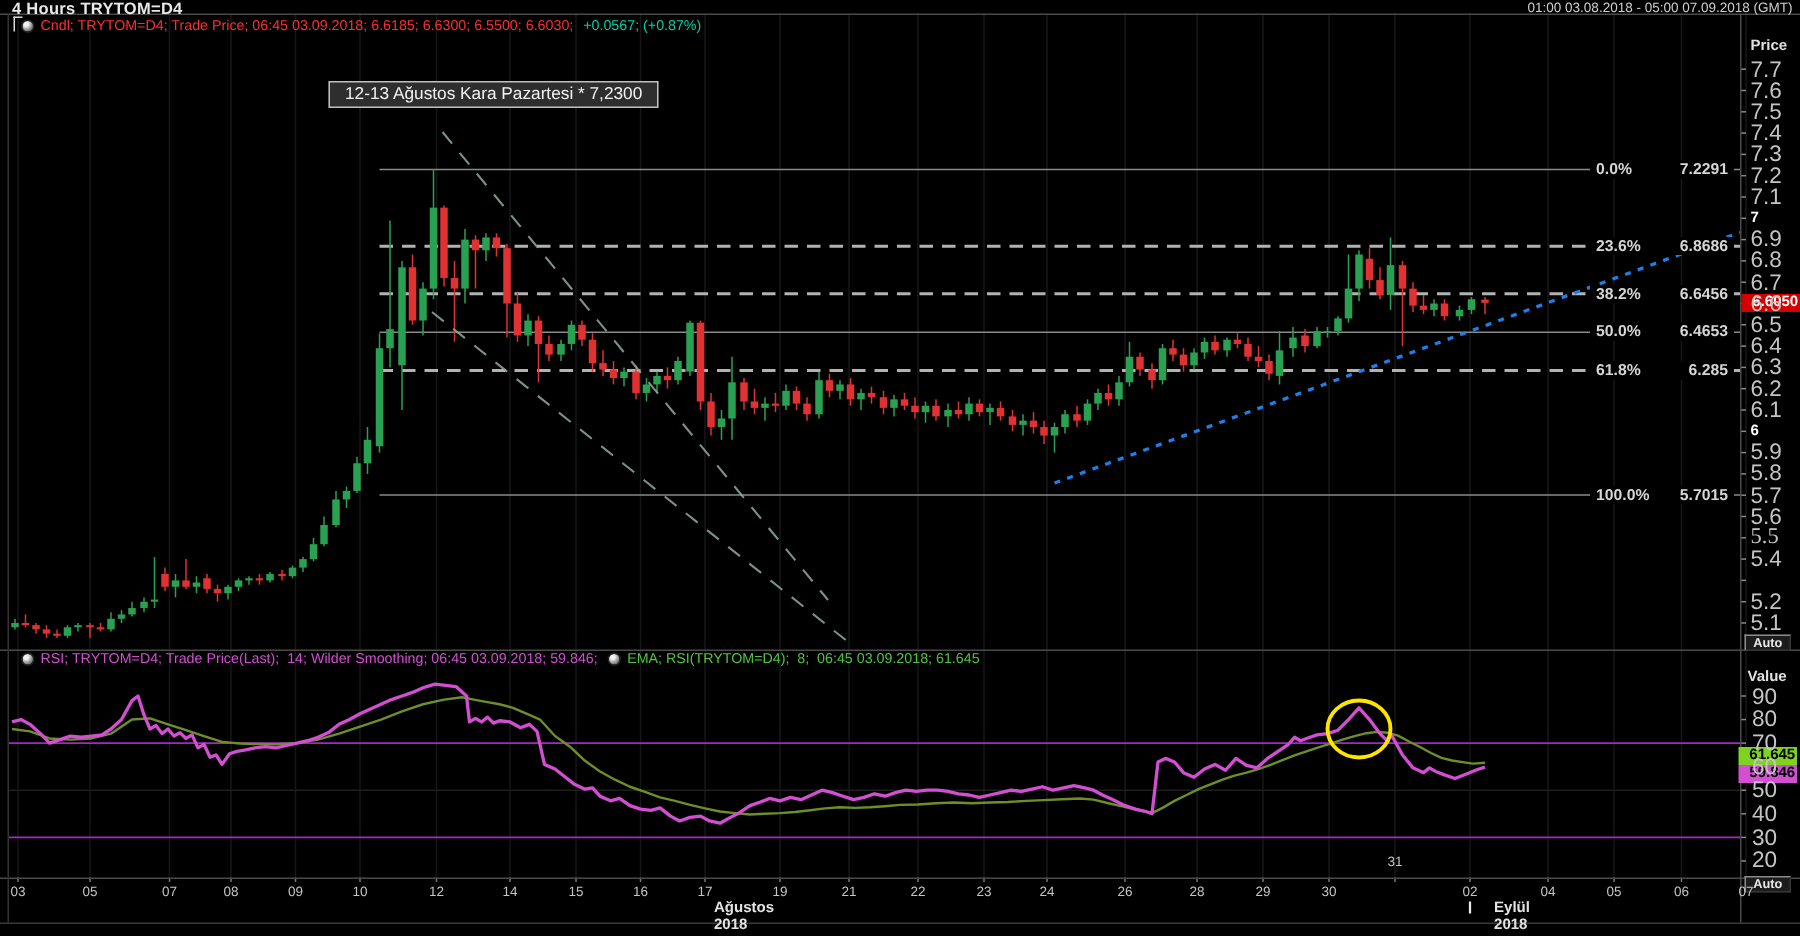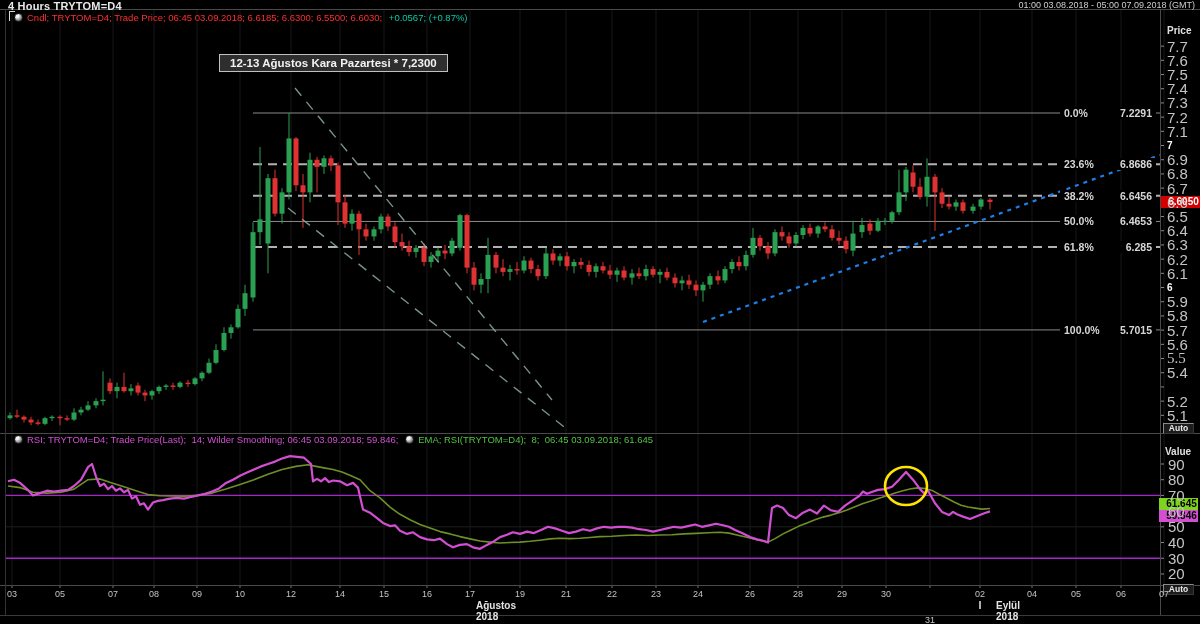--- a/index.html
+++ b/index.html
@@ -14,21 +14,21 @@
   .range-text { color:#cfcfcf; font-size:9px; }
   .legend-row { display:flex; align-items:center; gap:4px; font-size:9.5px; white-space:pre; }
   .legend-icon { display:inline-block; width:9px; height:9px; border-radius:50%;
                  background:radial-gradient(circle at 35% 30%, #f4f4f4 20%, #9a9a9a 55%, #3a3a3a);
                  border:1px solid #222; flex:0 0 auto; }
   .cndl-text { color:#ff2e2e; }
   .cndl-change { color:#00cfa8; }
   .rsi-text { color:#d24fd2; }
   .ema-text { color:#4fc441; }
   .annotation-box { background:#2e2e2e; border:1px solid #c0c0c0; color:#f2f2f2;
-                    font-size:11.5px; font-weight:bold; padding:2px 10px; white-space:nowrap; }
+                    font-size:11.5px; font-weight:normal; padding:2px 10px; white-space:nowrap; }
   .axis-title { color:#e0e0e0; font-size:10px; font-weight:bold; }
   .tick-label { color:#c4c4c4; font-size:15px; line-height:9px; }
   .tick-label.bold { color:#fff; font-weight:bold; font-size:10px; }
   .fib-label { display:flex; justify-content:space-between; color:#d6d6d6; font-size:10.5px;
                font-weight:bold; background:#000; padding:0 4px; width:96px; line-height:12px; }
   .badge { position:absolute; font-size:10px; font-weight:bold; text-align:center;
            line-height:12px; width:39px;padding-left:6px; }
   .badge-price { background:#d40000; color:#fff; }
   .badge-ema { background:#7ed321; color:#000; }
   .badge-rsi { background:#d24fd2; color:#000; }
@@ -474,21 +474,21 @@
       <div class="date-label" style="left:470px; top:589px;">17</div>
       <div class="date-label" style="left:520px; top:589px;">19</div>
       <div class="date-label" style="left:566px; top:589px;">21</div>
       <div class="date-label" style="left:612px; top:589px;">22</div>
       <div class="date-label" style="left:656px; top:589px;">23</div>
       <div class="date-label" style="left:698px; top:589px;">24</div>
       <div class="date-label" style="left:750px; top:589px;">26</div>
       <div class="date-label" style="left:798px; top:589px;text-align:center;">28</div>
       <div class="date-label" style="left:842px; top:589px;">29</div>
       <div class="date-label" style="left:886px; top:589px;">30</div>
-      <div class="date-label" style="left:930px; top:615px;">31</div>
+      <div class="date-label" style="left:930px; top:569px;">31</div>
       <div class="date-label" style="left:980px; top:589px;">02</div>
       <div class="date-label" style="left:1032px; top:589px;">04</div>
       <div class="date-label" style="left:1076px; top:589px;">05</div>
       <div class="date-label" style="left:1121px; top:589px;">06</div>
       <div class="date-label" style="left:1164px; top:589px;">07</div>
       <div class="month-label" style="left:496px; top:600px;">Ağustos 2018</div>
       <div class="month-label" style="left:1008px; top:600px;">Eylül 2018</div>
       <div class="fib-label" style="position:absolute; left:1060px; top:107px;">
         <span>0.0%</span>
         <span>7.2291</span>

